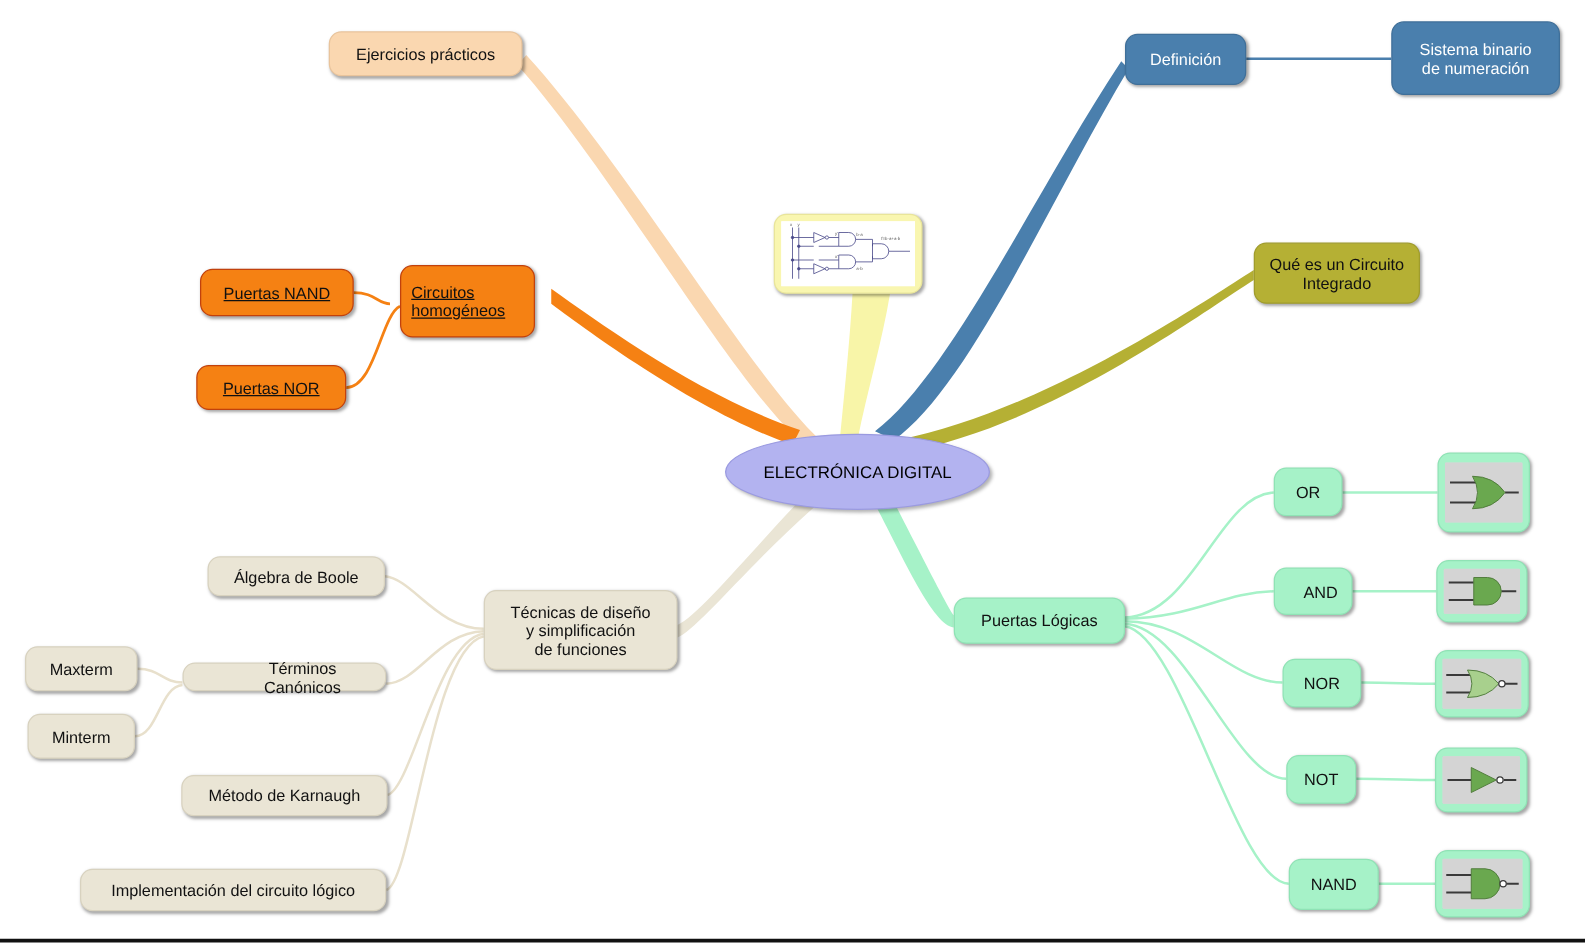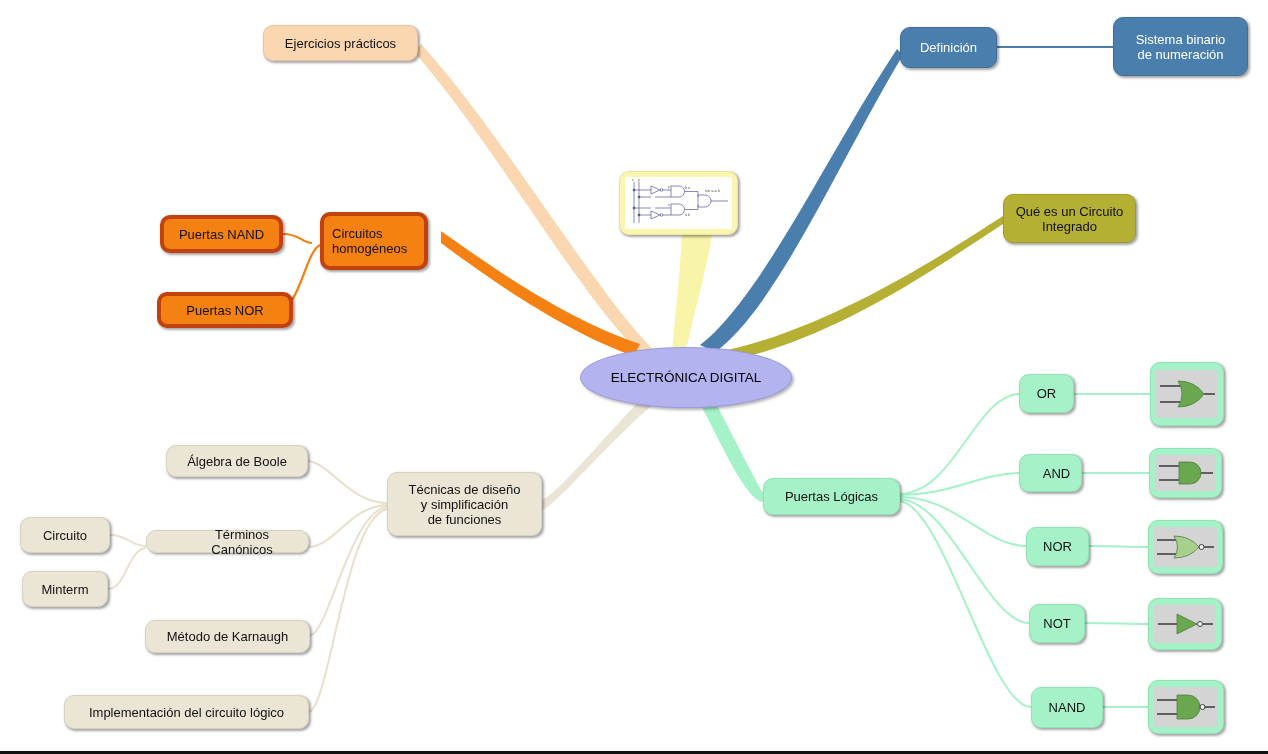--- a/index.html
+++ b/index.html
@@ -18,21 +18,21 @@
     text-align:center;border-radius:10px;
     font-size:13px;line-height:15px;color:#111;
     box-shadow:1.5px 1.5px 2.5px rgba(0,0,0,0.35);
     padding:4px 8px;
   }
   .node.center{
     border-radius:50%;background:#b3b3f0;border:1px solid #9a9ae0;
     font-size:13.5px;color:#000;box-shadow:2px 2px 3px rgba(0,0,0,0.3);
   }
   .node.blue{background:#4a7fad;color:#ffffff;border:1px solid #3f6f99;}
-  .node.orange{background:#f58113;color:#111;border:4px solid #c2410c;}
+  .node.orange{background:#f58113;color:#111;border:1px solid #c2410c;text-decoration:underline;}
   .node.peach{background:#fad7b0;color:#111;border:1px solid #e9c49c;}
   .node.olive{background:#b5b034;color:#111;border:1px solid #a09c2c;}
   .node.beige{background:#eae5d5;color:#111;border:1px solid #d8d2bf;}
   .node.green{background:#a6f2c8;color:#111;border:1px solid #8fe3b5;}
   .node.yellow{background:#f9f6b0;border:1px solid #e9e59a;padding:5px;}
   .node.imgnode{background:#a6f2c8;border:1px solid #8fe3b5;padding:5px;}
 
   .thumb{background:#d7d7d7;display:block;border-radius:1px;}
   .circuit-thumb{background:#ffffff;display:block;}
 </style>
@@ -100,21 +100,21 @@
 Integrado</span>
   </div>
 
   <div class="node orange" style="left:320px;top:212px;width:108px;height:58px;justify-content:flex-start;text-align:left;">
     <span style="white-space:pre-line;">Circuitos
 homogéneos</span>
   </div>
   <div class="node orange" style="left:160px;top:215px;width:123px;height:38px;">
     <span>Puertas NAND</span>
   </div>
-  <div class="node orange" style="left:157px;top:292px;width:136px;height:36px;text-align:right;">
+  <div class="node orange" style="left:157px;top:292px;width:120px;height:36px;text-align:right;">
     <span>Puertas NOR</span>
   </div>
 
   <div class="node peach" style="left:263px;top:25px;width:155px;height:36px;">
     <span>Ejercicios prácticos</span>
   </div>
 
   <div class="node yellow" style="left:619px;top:171px;width:119px;height:64px;">
     <svg class="circuit-thumb" width="107" height="52" viewBox="0 0 214 104" xmlns="http://www.w3.org/2000/svg">
       <rect x="0" y="0" width="214" height="104" fill="#ffffff"></rect>
@@ -163,21 +163,21 @@
 y simplificación
 de funciones</span>
   </div>
   <div class="node beige" style="left:166px;top:445px;width:142px;height:32px;">
     <span>Álgebra de Boole</span>
   </div>
   <div class="node beige" style="left:146px;top:530px;width:163px;height:23px;padding-left:37px;">
     <span>Términos Canónicos</span>
   </div>
   <div class="node beige" style="left:20px;top:517px;width:90px;height:36px;">
-    <span>Circuito</span>
+    <span>Maxterm</span>
   </div>
   <div class="node beige" style="left:22px;top:571px;width:86px;height:36px;">
     <span>Minterm</span>
   </div>
   <div class="node beige" style="left:145px;top:620px;width:165px;height:33px;">
     <span>Método de Karnaugh</span>
   </div>
   <div class="node beige" style="left:64px;top:695px;width:245px;height:34px;">
     <span>Implementación del circuito lógico</span>
   </div>

